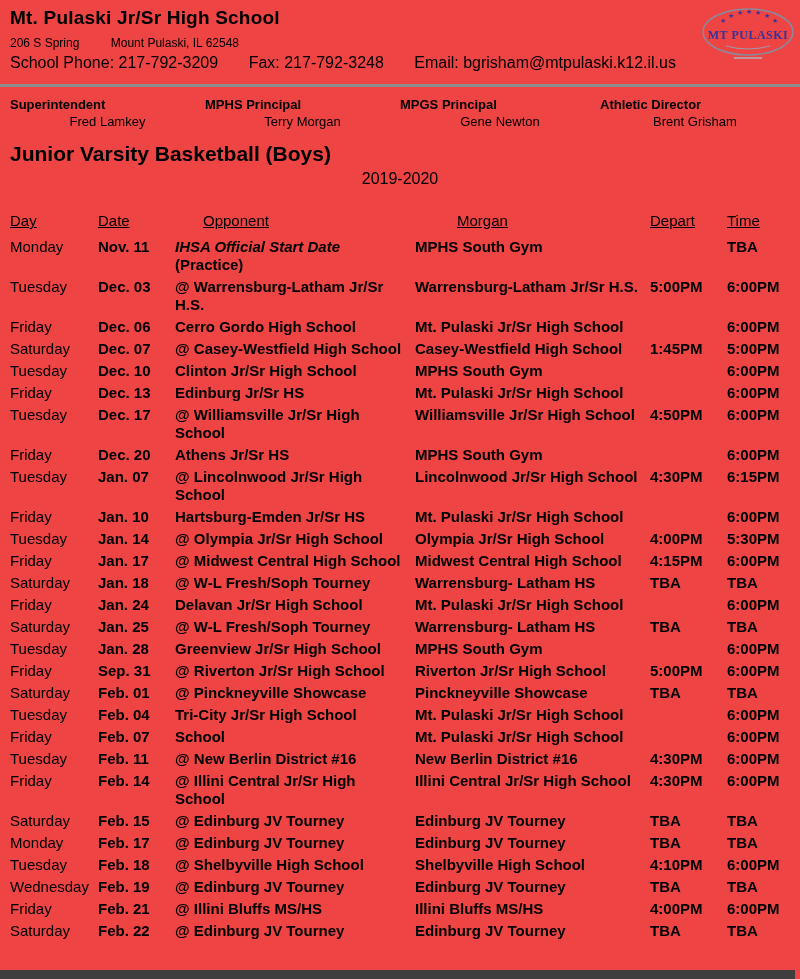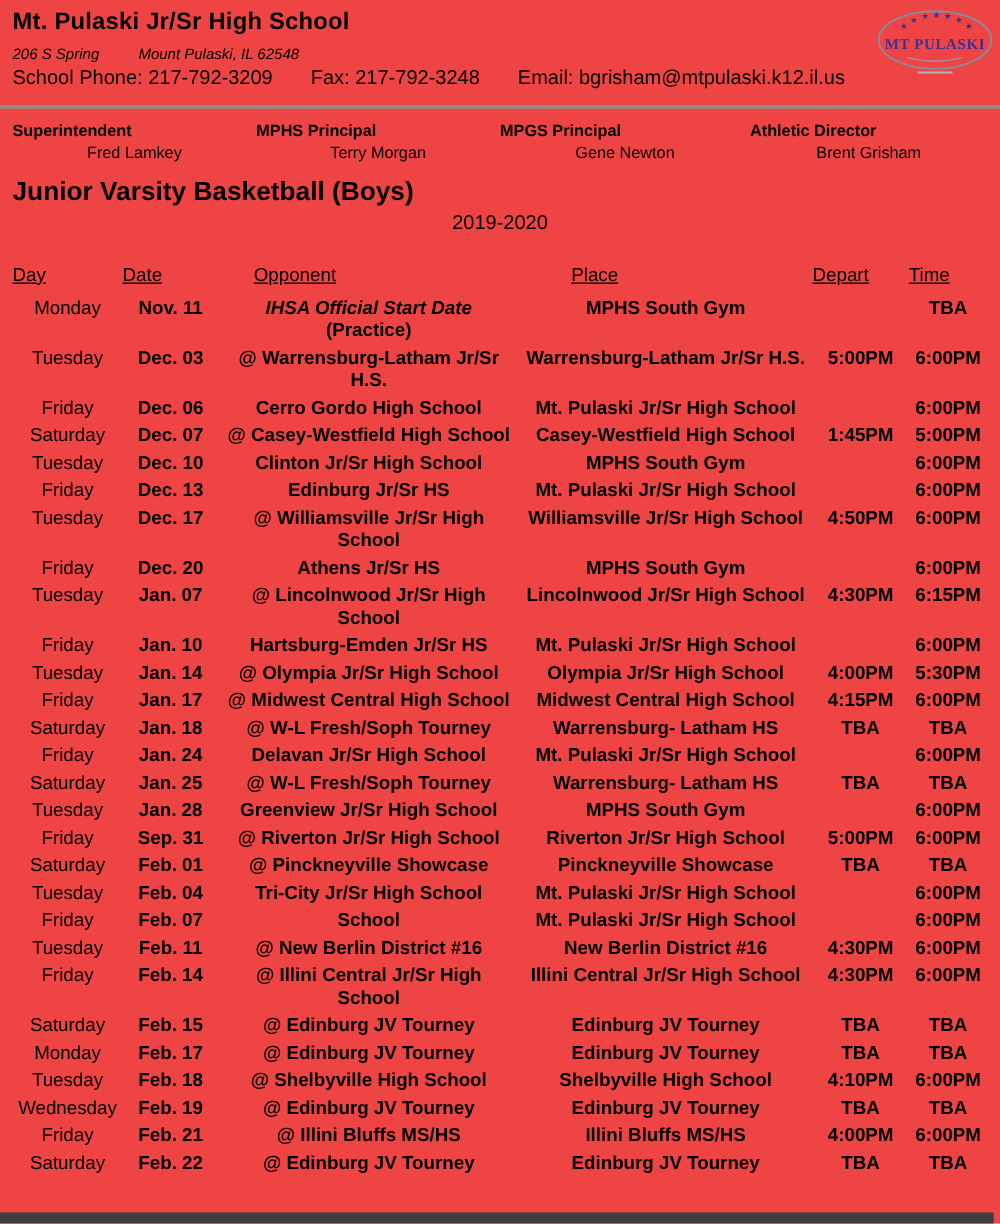--- a/index.html
+++ b/index.html
@@ -9,21 +9,21 @@
     position: relative;
     width: 800px;
     height: 979px;
     background: #ef4444;
     padding: 7px 10px 0 10px;
     overflow: hidden;
   }
   
   .school-name { font-size: 19px; font-weight: bold; letter-spacing: 0.2px; }
   .addr-line { font-size: 12px; margin-top: 7px; }
-  .addr-line .seg { margin-right: 28px; font-style: italic; }
+  .addr-line .seg { margin-right: 28px; }
   .contact-line { font-size: 16px; margin-top: 4px; }
   .contact-line .seg { margin-right: 26px; }
   .logo {
     position: absolute; top: 4px; right: 4px;
     width: 96px; height: 62px;
   }
   .divider {
     height: 3px; background: #8d8d8d;
     margin: 12px -10px 9px -10px;
   }
@@ -42,21 +42,21 @@
   
   .grid {
     display: grid;
     grid-template-columns: 88px 77px 240px 235px 77px 1fr;
   }
   .thead { margin-top: 24px; font-size: 15px; }
   .thead .hlabel { text-decoration: underline; }
   .h-opponent { padding-left: 28px; }
   .h-place { padding-left: 42px; }
   .rows { margin-top: 9px; font-size: 15px; }
-  .row { margin-bottom: 4px; line-height: 18px; text-align: center; }
+  .row { margin-bottom: 4px; line-height: 18px; }
   .c { overflow: hidden; }
   .day { font-weight: normal; white-space: nowrap; }
   .date, .opp, .place, .depart, .time { font-weight: bold; }
   .place { white-space: nowrap; }
   .opp .italic { font-style: italic; }
   
   .bottom-bar {
     position: absolute; left: 0; bottom: 0;
     width: 795px; height: 9px; background: #3e3e3e;
   }
@@ -116,21 +116,21 @@
     </div>
   </div>
 
   <div class="doc-title">Junior Varsity Basketball (Boys)</div>
   <div class="doc-season">2019-2020</div>
 
   <div class="grid thead">
     <div><span class="hlabel">Day</span></div>
     <div><span class="hlabel">Date</span></div>
     <div class="h-opponent"><span class="hlabel">Opponent</span></div>
-    <div class="h-place"><span class="hlabel">Place</span></div>
+    <div class="h-place"><span class="hlabel">Morgan</span></div>
     <div><span class="hlabel">Depart</span></div>
     <div><span class="hlabel">Time</span></div>
   </div>
 
   <div class="rows">
   <div class="grid row">
     <div class="c day">Monday</div>
     <div class="c date">Nov. 11</div>
     <div class="c opp">
           <div class="italic">IHSA Official Start Date</div>

